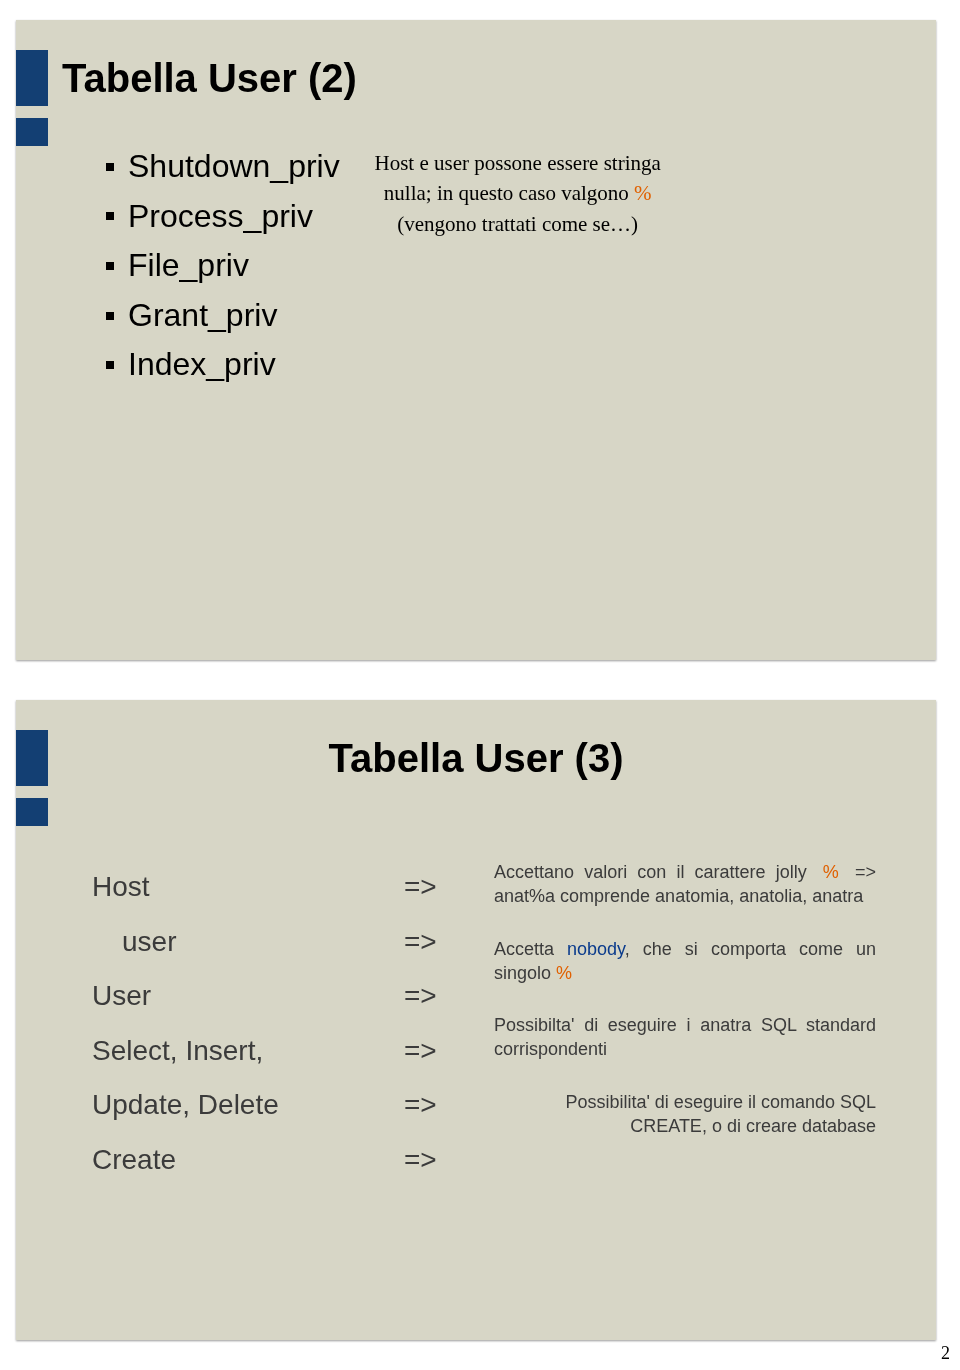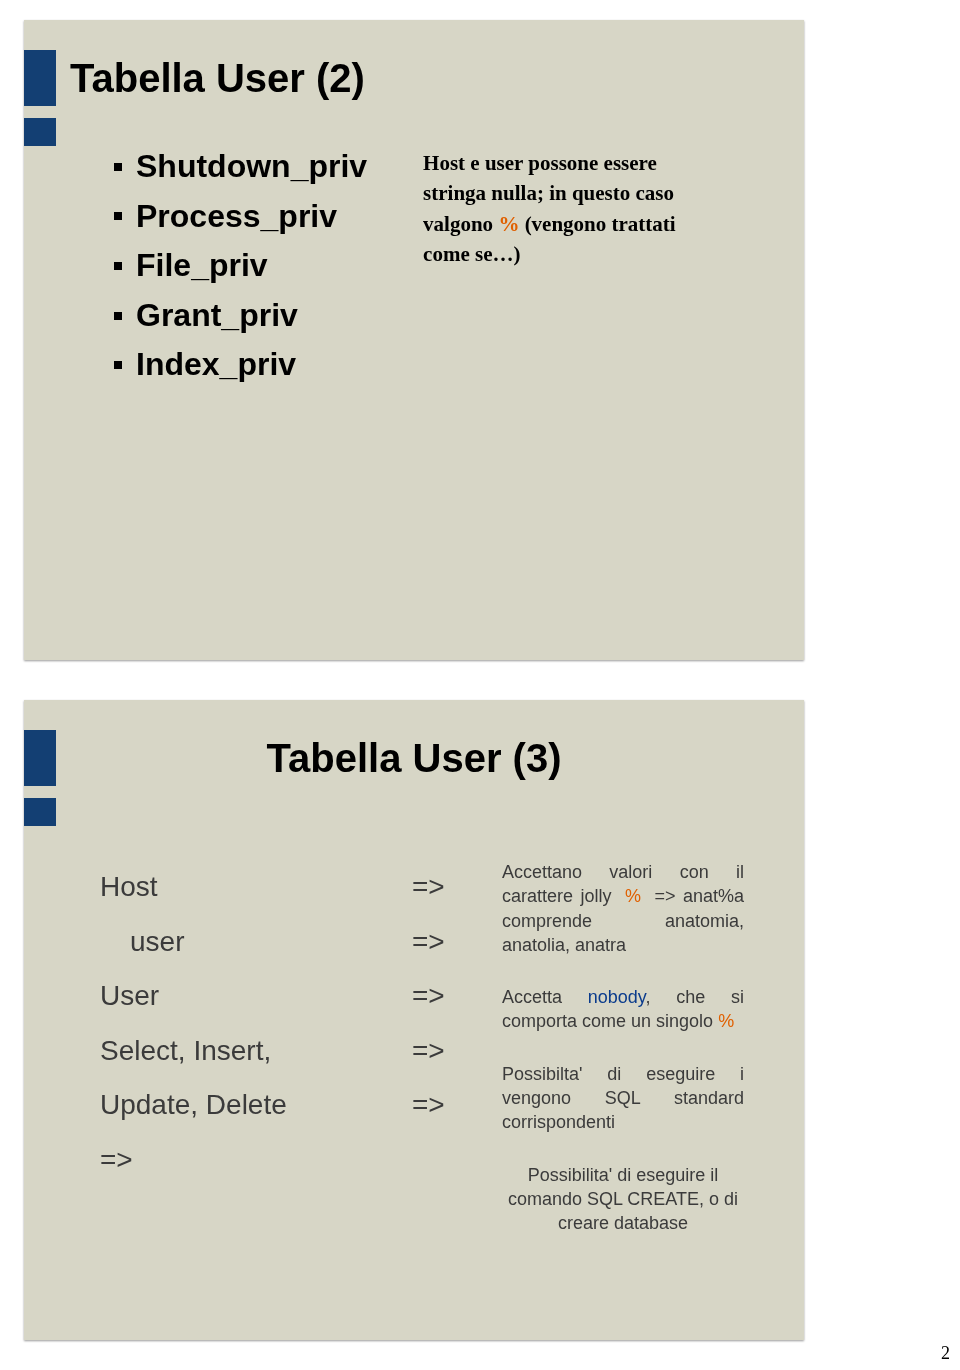--- a/index.html
+++ b/index.html
@@ -3,23 +3,23 @@
 <meta charset="utf-8">
 <style>
   * { box-sizing: border-box; margin: 0; padding: 0; }
   body {
     background: #ffffff;
     width: 960px;
     font-family: Arial, Helvetica, sans-serif;
   }
   .slide {
     position: relative;
-    width: 780px;
+    width: 920px;
     height: 640px;
-    margin: 20px 20px 40px 24px;
+    margin: 20px 20px 40px 16px;
     background: #d7d6c6;
     box-shadow: 0 1px 2px rgba(0,0,0,0.4);
   }
   .stub-top {
     position: absolute;
     left: 0;
     top: 30px;
     width: 32px;
     height: 56px;
     background: #133f73;
@@ -49,42 +49,42 @@
     font-size: 40px;
     font-weight: bold;
     color: #000;
   }
   .body1 {
     position: absolute;
     left: 90px;
     top: 122px;
     right: 40px;
     display: flex;
-    gap: 56px;
-    font-weight: bold;
+    gap: 28px;
   }
   .list {
     font-size: 32px;
     color: #000;
     line-height: 1.55;
   }
   .list .row { display: flex; align-items: center; }
   .list .bullet {
     width: 8px; height: 8px;
     background: #000;
     margin-right: 14px;
     flex: 0 0 auto;
   }
   .note {
     font-family: "Times New Roman", Times, serif;
     font-size: 21px;
     color: #000;
     line-height: 1.45;
     width: 300px;
     margin-top: 6px;
+    text-align: center;
   }
   .body2 {
     position: absolute;
     left: 76px;
     top: 160px;
     right: 60px;
     display: flex;
     gap: 42px;
   }
   .col-left {
@@ -172,32 +172,33 @@
         </div>
       <div class="r">
           <span class="lbl">Select, Insert,</span>
           <span class="arr">=&gt;</span>
         </div>
       <div class="r">
           <span class="lbl">Update, Delete</span>
           <span class="arr">=&gt;</span>
         </div>
       <div class="r">
+          <span class="lbl">Create</span>
           <span class="arr">=&gt;</span>
         </div>
     </div>
     <div class="col-right">
       <div class="para">
         <span>Accettano valori con il carattere jolly</span>
         <span class="jpct">%</span>
         <span>=&gt;</span>
         <span>anat%a comprende anatomia, anatolia, anatra</span>
       </div>
       <div class="para">
         <span>Accetta </span><span class="nobody">nobody</span><span>, che si comporta come un singolo </span><span class="pct">%</span>
       </div>
-      <div class="para">Possibilta' di eseguire i vengono SQL standard corrispondenti</div>
-      <div class="para" style="text-align:center">Possibilita' di eseguire il comando SQL CREATE, o di creare database</div>
+      <div class="para">Possibilta' di eseguire i anatra SQL standard corrispondenti</div>
+      <div class="para" style="text-align:right">Possibilita' di eseguire il comando SQL CREATE, o di creare database</div>
     </div>
   </div>
 </div>
 
 <div class="page-num">2</div>
 
 </body></html>

